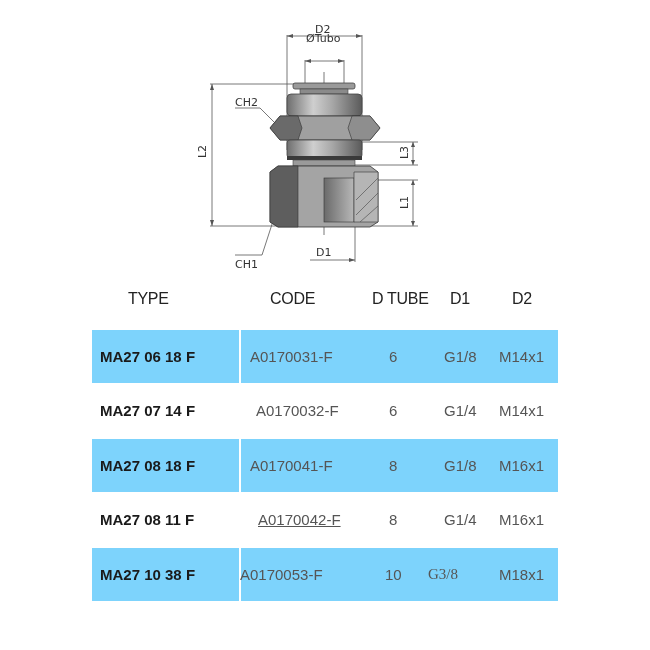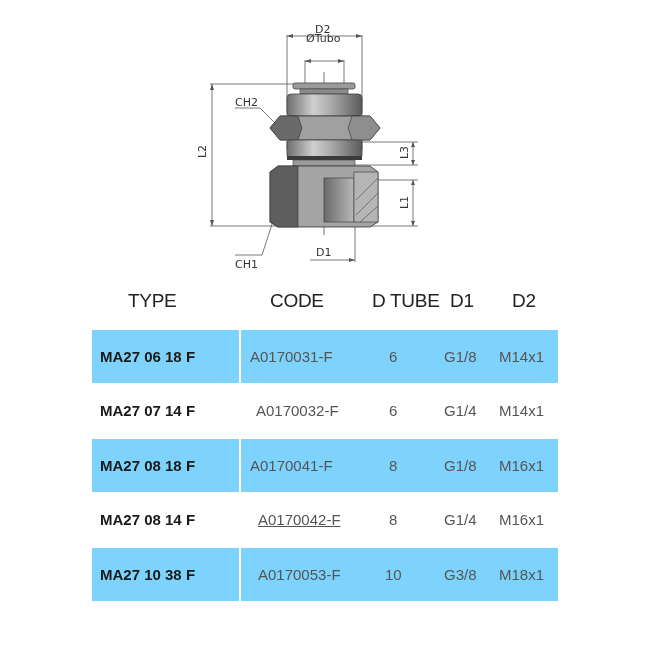--- a/index.html
+++ b/index.html
@@ -1,21 +1,21 @@
 <!DOCTYPE html>
 <html><head>
 <meta charset="utf-8">
 <style>
   html, body { margin:0; padding:0; background:#ffffff; }
   body { width:650px; height:650px; position:relative; overflow:hidden; font-family:"Liberation Sans", sans-serif; }
   .drawing { position:absolute; left:0; top:0; width:650px; height:280px; }
   .drawing svg { position:absolute; left:0; top:0; }
   .dim-label { position:absolute; font-family:"DejaVu Sans", sans-serif; font-size:11px; color:#333; }
   .table { position:absolute; left:92px; top:280px; width:466px; }
-  .hdr { position:absolute; top:10px; font-size:19px; color:#222; letter-spacing:-0.3px; white-space:nowrap; }
+  .hdr { position:absolute; top:10px; font-size:16px; color:#222; letter-spacing:-0.3px; white-space:nowrap; }
   .row { position:absolute; left:0; width:466px; height:53px; }
   .row.band { background:#7dd3fc; }
   .row .sep { position:absolute; left:147px; top:0; width:2px; height:53px; background:#ffffff; }
   .cell { position:absolute; top:18px; font-size:15px; color:#555; white-space:nowrap; }
   .cell.type { left:8px; font-weight:bold; color:#1a1a1a; }
 </style>
 </head>
 <body>
 
 <div class="drawing">
@@ -126,27 +126,27 @@
   </div>
   <div class="row band" style="top:159px;">
     <div class="sep"></div>
     <span class="cell type">MA27 08 18 F</span>
     <span class="cell" style="left:158px;">A0170041-F</span>
     <span class="cell" style="left:297px;">8</span>
     <span class="cell" style="left:352px;">G1/8</span>
     <span class="cell" style="left:407px;">M16x1</span>
   </div>
   <div class="row" style="top:213px;">
-    <span class="cell type">MA27 08 14 F</span>
+    <span class="cell type">MA27 08 11 F</span>
     <span class="cell" style="left:166px;text-decoration:underline;">A0170042-F</span>
     <span class="cell" style="left:297px;">8</span>
     <span class="cell" style="left:352px;">G1/4</span>
     <span class="cell" style="left:407px;">M16x1</span>
   </div>
   <div class="row band" style="top:268px;">
     <div class="sep"></div>
     <span class="cell type">MA27 10 38 F</span>
-    <span class="cell" style="left:166px;">A0170053-F</span>
+    <span class="cell" style="left:148px;">A0170053-F</span>
     <span class="cell" style="left:293px;">10</span>
-    <span class="cell" style="left:352px;">G3/8</span>
+    <span class="cell" style="left:336px;font-family:Liberation Serif, serif;">G3/8</span>
     <span class="cell" style="left:407px;">M18x1</span>
   </div>
 </div>
 
 </body></html>

